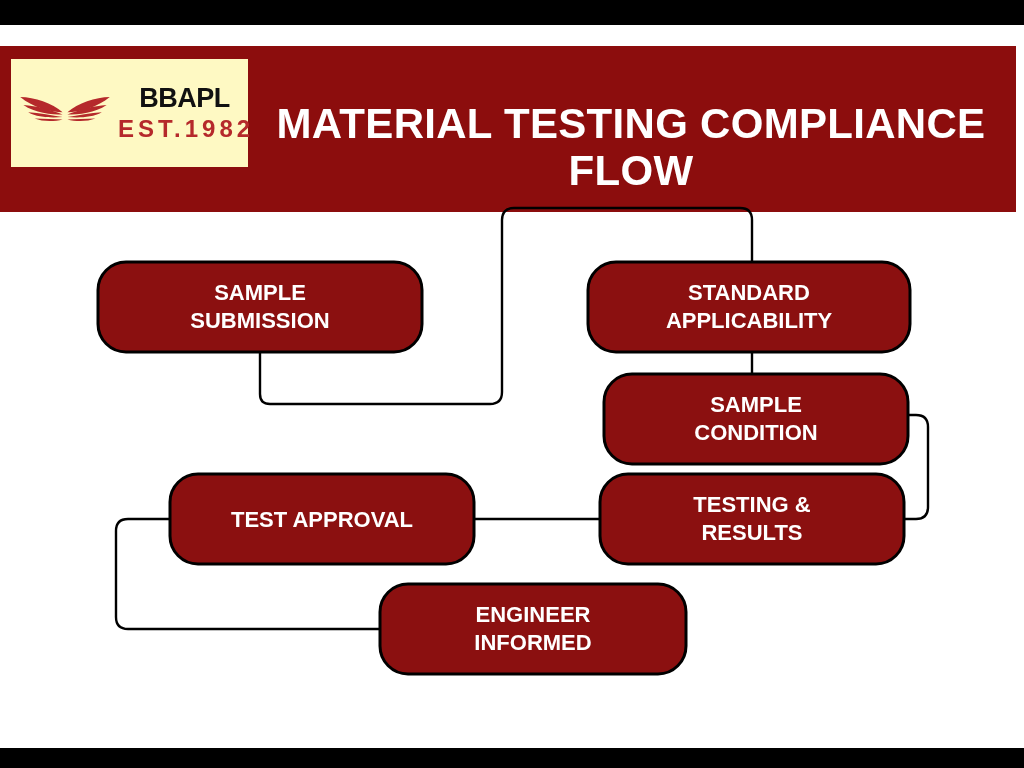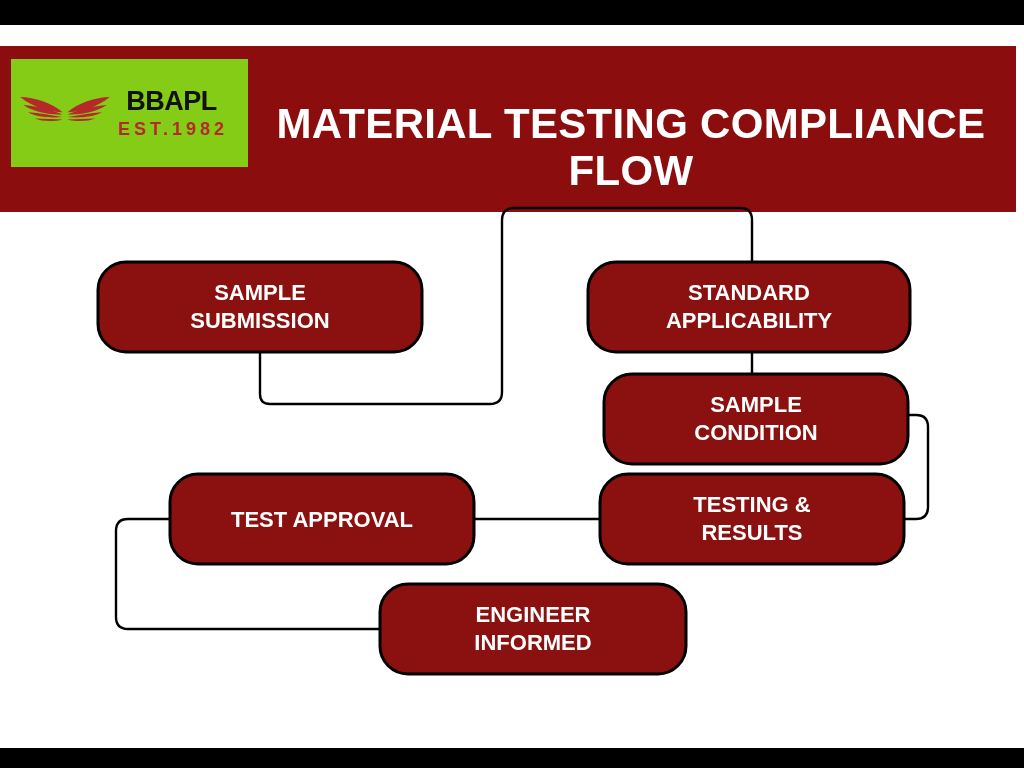--- a/index.html
+++ b/index.html
@@ -41,21 +41,21 @@
     left: 0; top: 46px;
     width: 1016px; height: 166px;
     background: #8c0d0d;
   }
 
   
   .logo-plate {
     position: absolute;
     left: 11px; top: 59px;
     width: 237px; height: 108px;
-    background: #84cc16;
+    background: #fef9c3;
     display: flex;
     align-items: center;
     justify-content: flex-start;
     box-sizing: border-box;
     padding-left: 6px;
   }
   .logo-wings {
     width: 96px;
     height: 64px;
     flex: 0 0 auto;
@@ -71,21 +71,21 @@
     font-family: "Liberation Sans", sans-serif;
     font-weight: bold;
     font-size: 27px;
     letter-spacing: -0.5px;
     color: #111111;
     line-height: 1;
   }
   .logo-est {
     font-family: "Liberation Sans", sans-serif;
     font-weight: bold;
-    font-size: 18px;
+    font-size: 24px;
     letter-spacing: 4px;
     color: #b5292b;
     line-height: 1;
     margin-top: 5px;
     padding-left: 3px;
   }
 
   
   .header-title {
     position: absolute;

